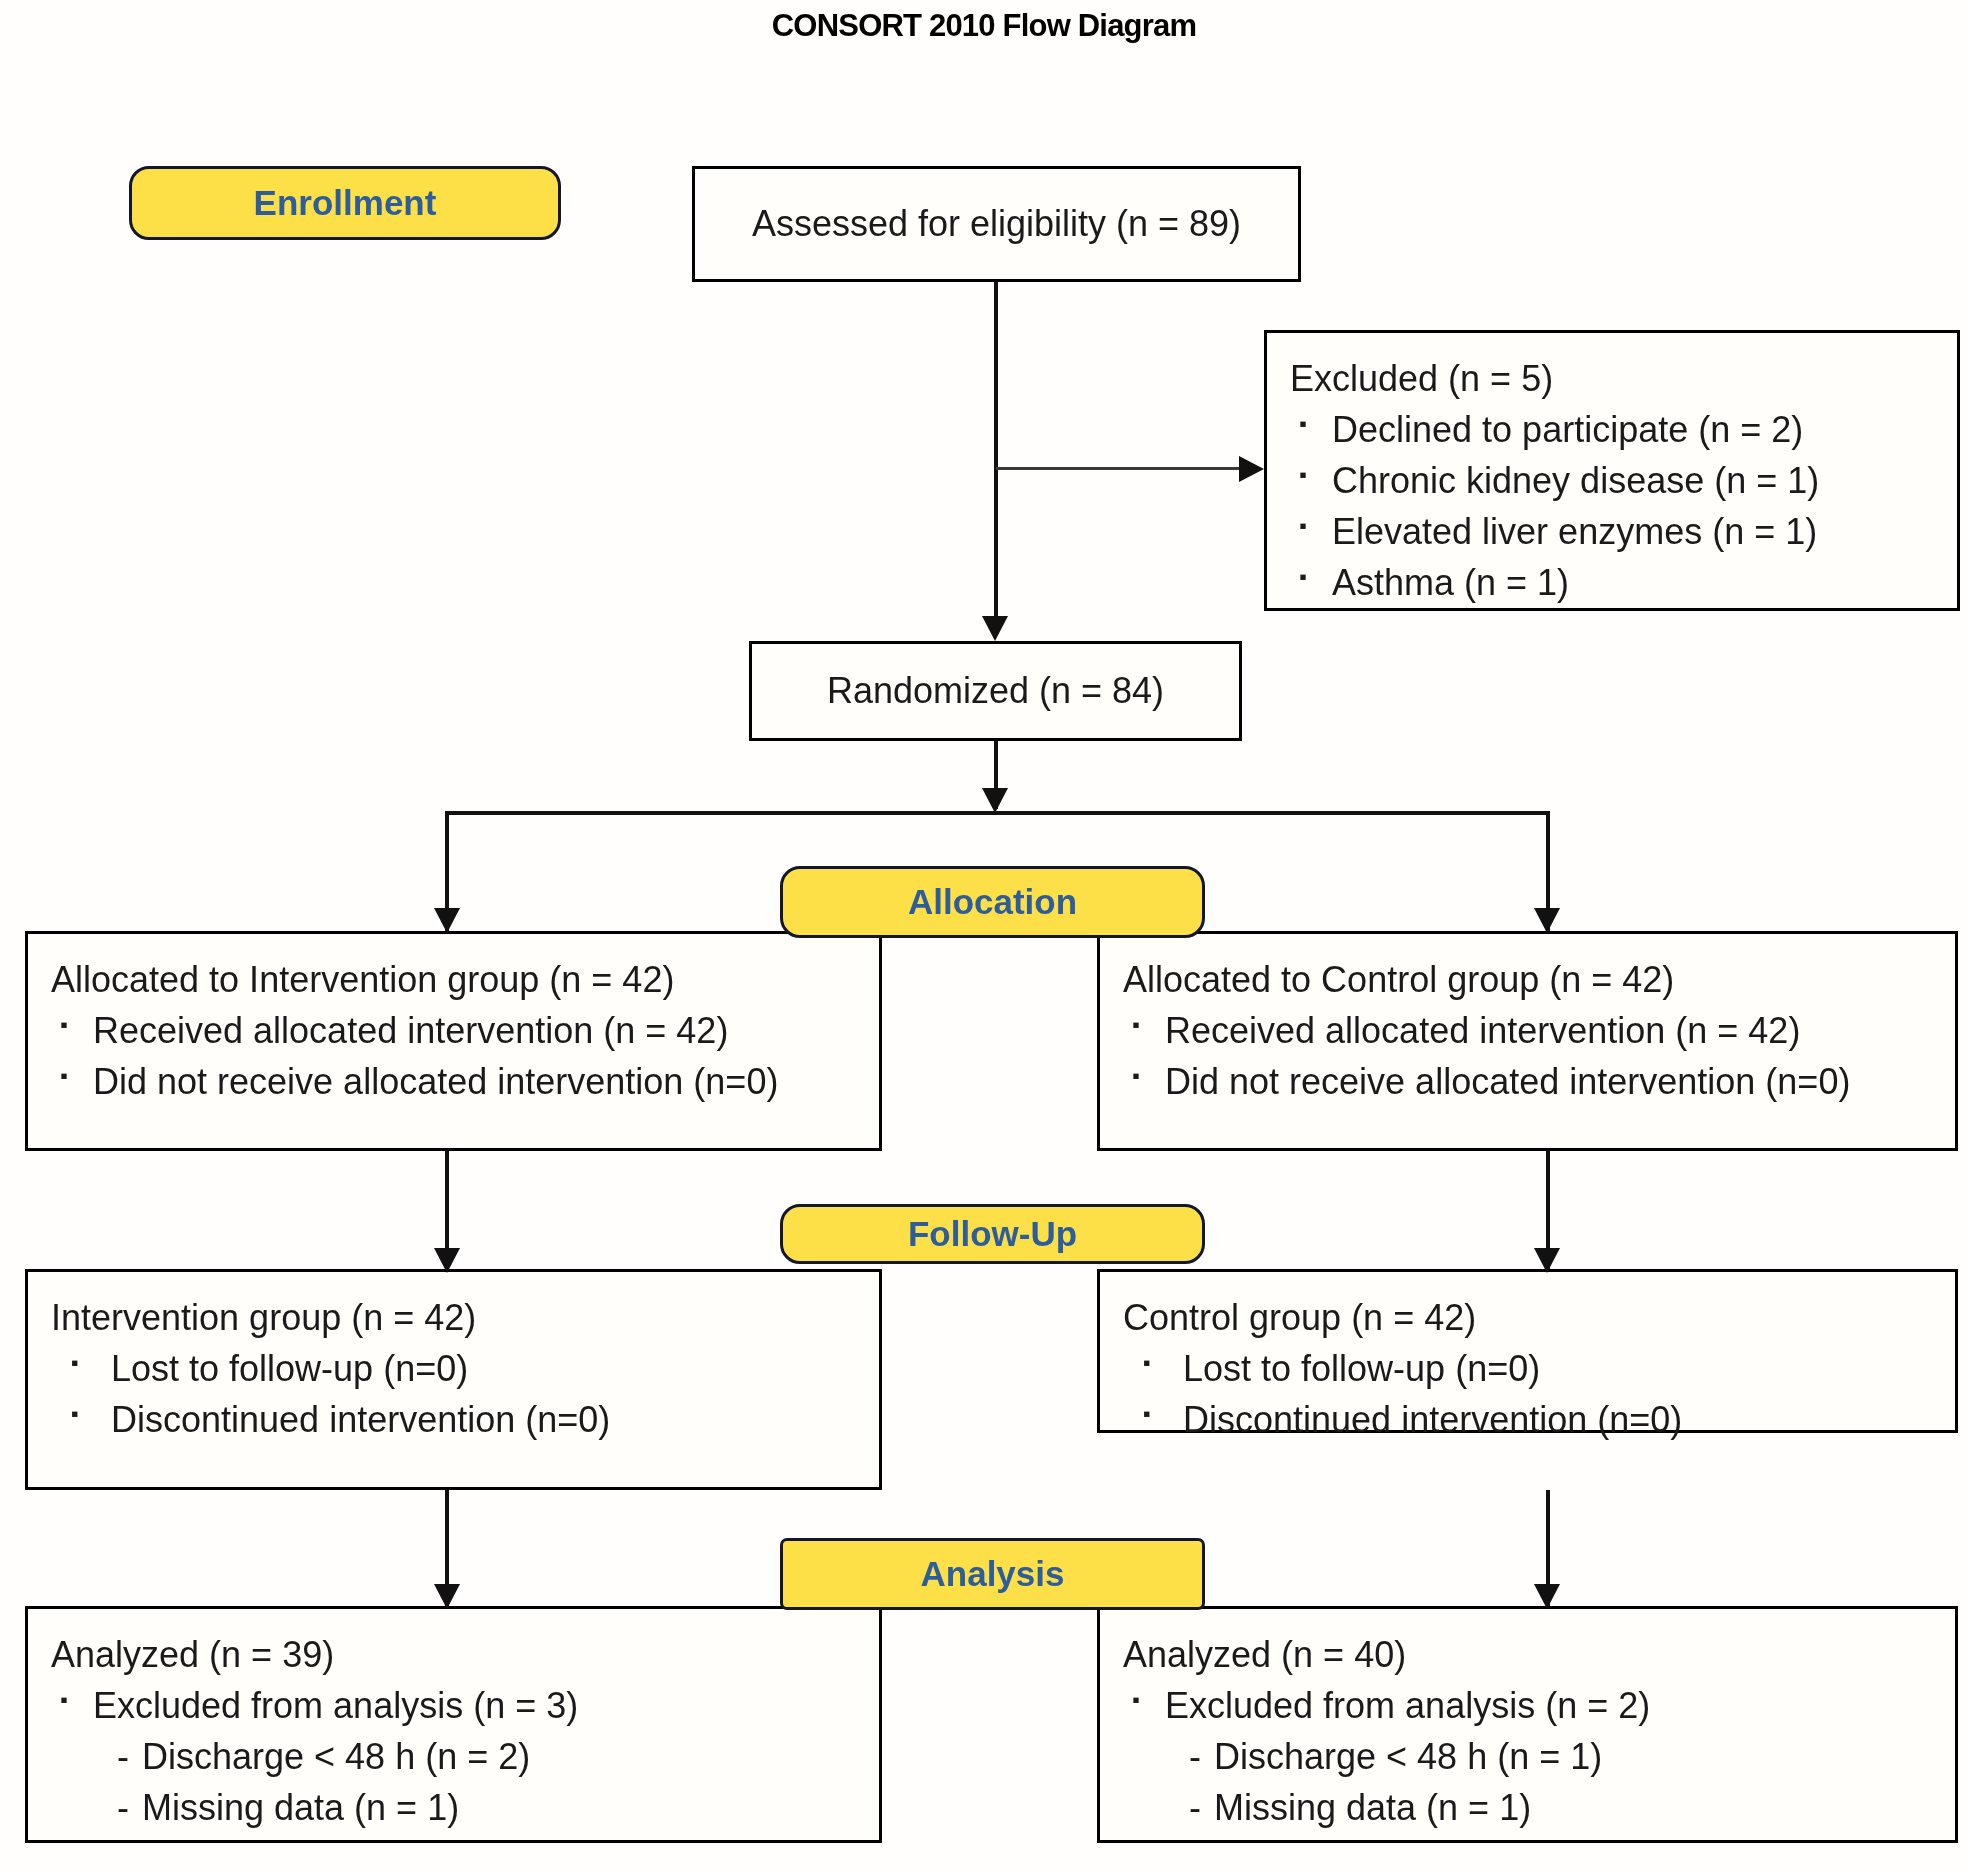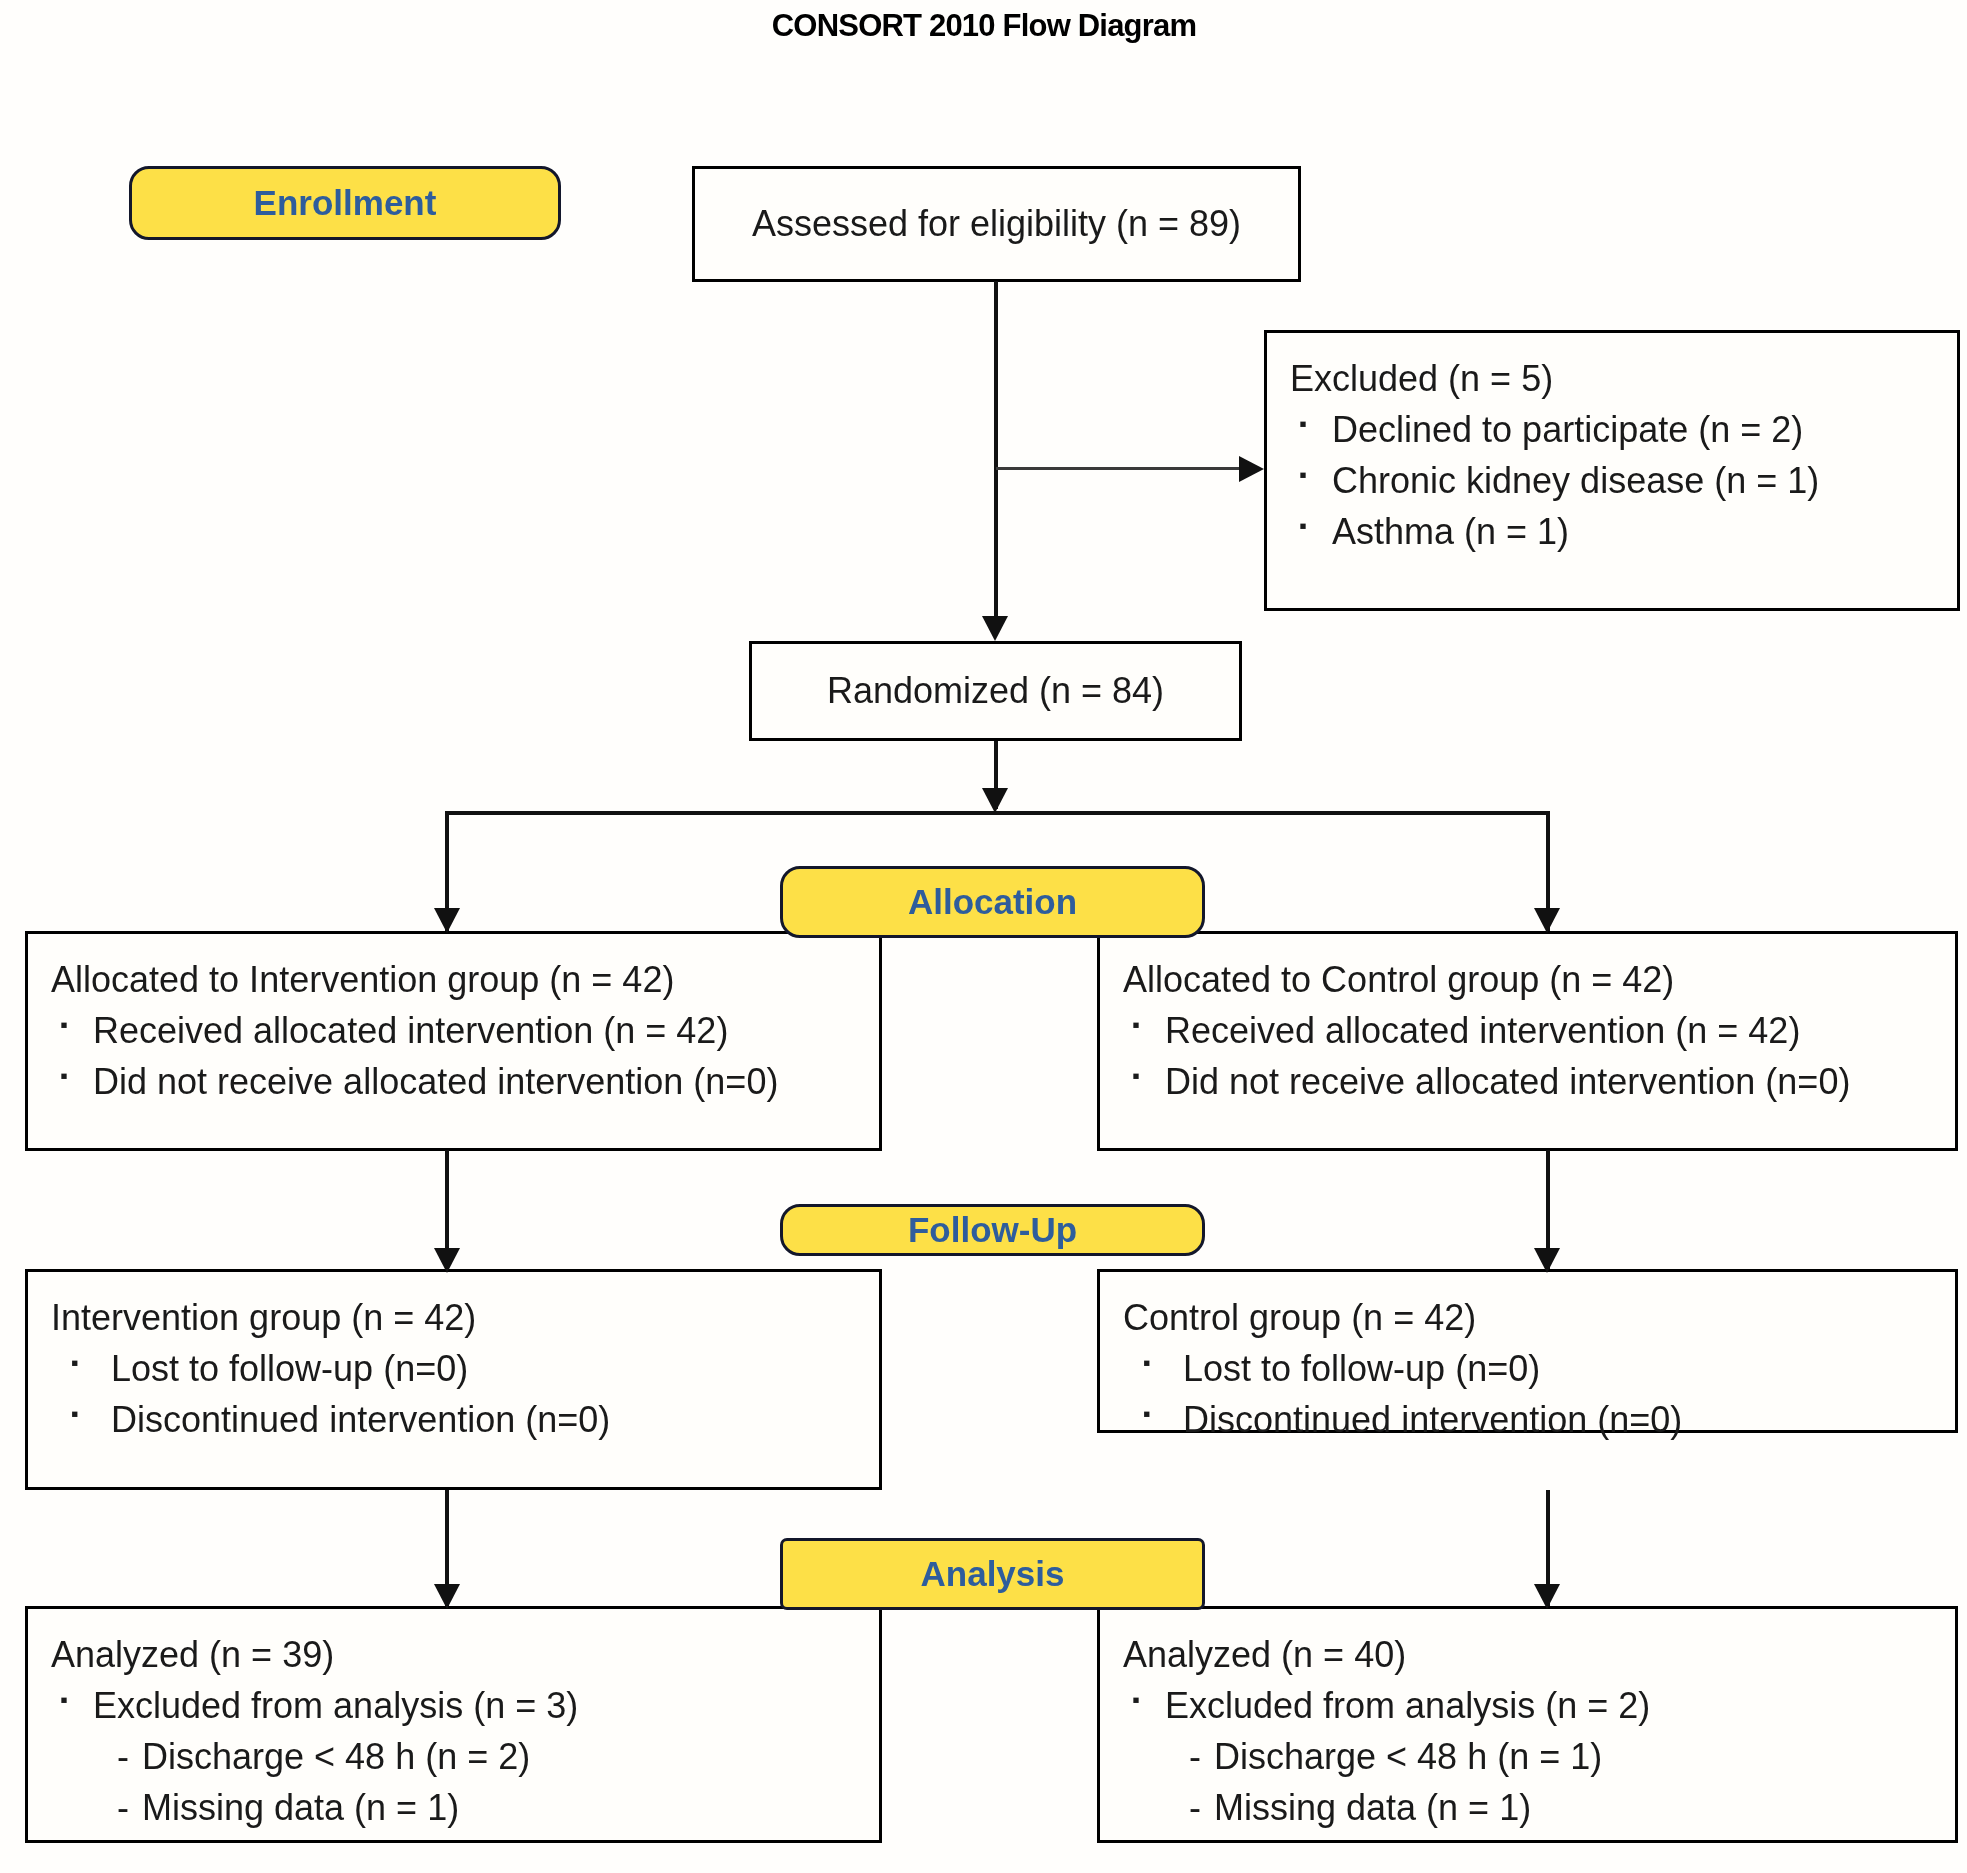--- a/index.html
+++ b/index.html
@@ -167,20 +167,21 @@
       <div class="line-head">Assessed for eligibility (n = 89)</div>
     </div>
   </div>
 
   <div class="box" style="left:1264px; top:330px; width:696px; height:281px;">
     <div class="box-inner">
       <div class="line-head">Excluded (n = 5)</div>
       <ul class="bullets">
         <li>Declined  to participate  (n = 2)</li>
         <li>Chronic  kidney disease (n = 1)</li>
+        <li>Elevated  liver  enzymes (n = 1)</li>
         <li>Asthma (n = 1)</li>
       </ul>
     </div>
   </div>
 
   <div class="box centered" style="left:749px; top:641px; width:493px; height:100px;">
     <div class="box-inner" style="padding:0 18.5px;">
       <div class="line-head">Randomized  (n = 84)</div>
     </div>
   </div>
@@ -224,21 +225,21 @@
       </ul>
     </div>
   </div>
 
   <div class="vline thick" style="left:445px; top:1150px; height:119px;"></div>
   <div class="arrow-down" style="left:434px; top:1248px;"></div>
 
   <div class="vline thick" style="left:1546px; top:1150px; height:119px;"></div>
   <div class="arrow-down" style="left:1534px; top:1248px;"></div>
 
-  <div class="pill" style="left:780px; top:1204px; width:425px; height:52px;">
+  <div class="pill" style="left:780px; top:1204px; width:425px; height:60px;">
     <span>Follow-Up</span>
   </div>
 
   <div class="box" style="left:25px; top:1269px; width:857px; height:221px;">
     <div class="box-inner">
       <div class="line-head">Intervention  group (n = 42)</div>
       <ul class="bullets indent">
         <li>Lost to follow-up  (n=0)</li>
         <li>Discontinued intervention  (n=0)</li>
       </ul>

